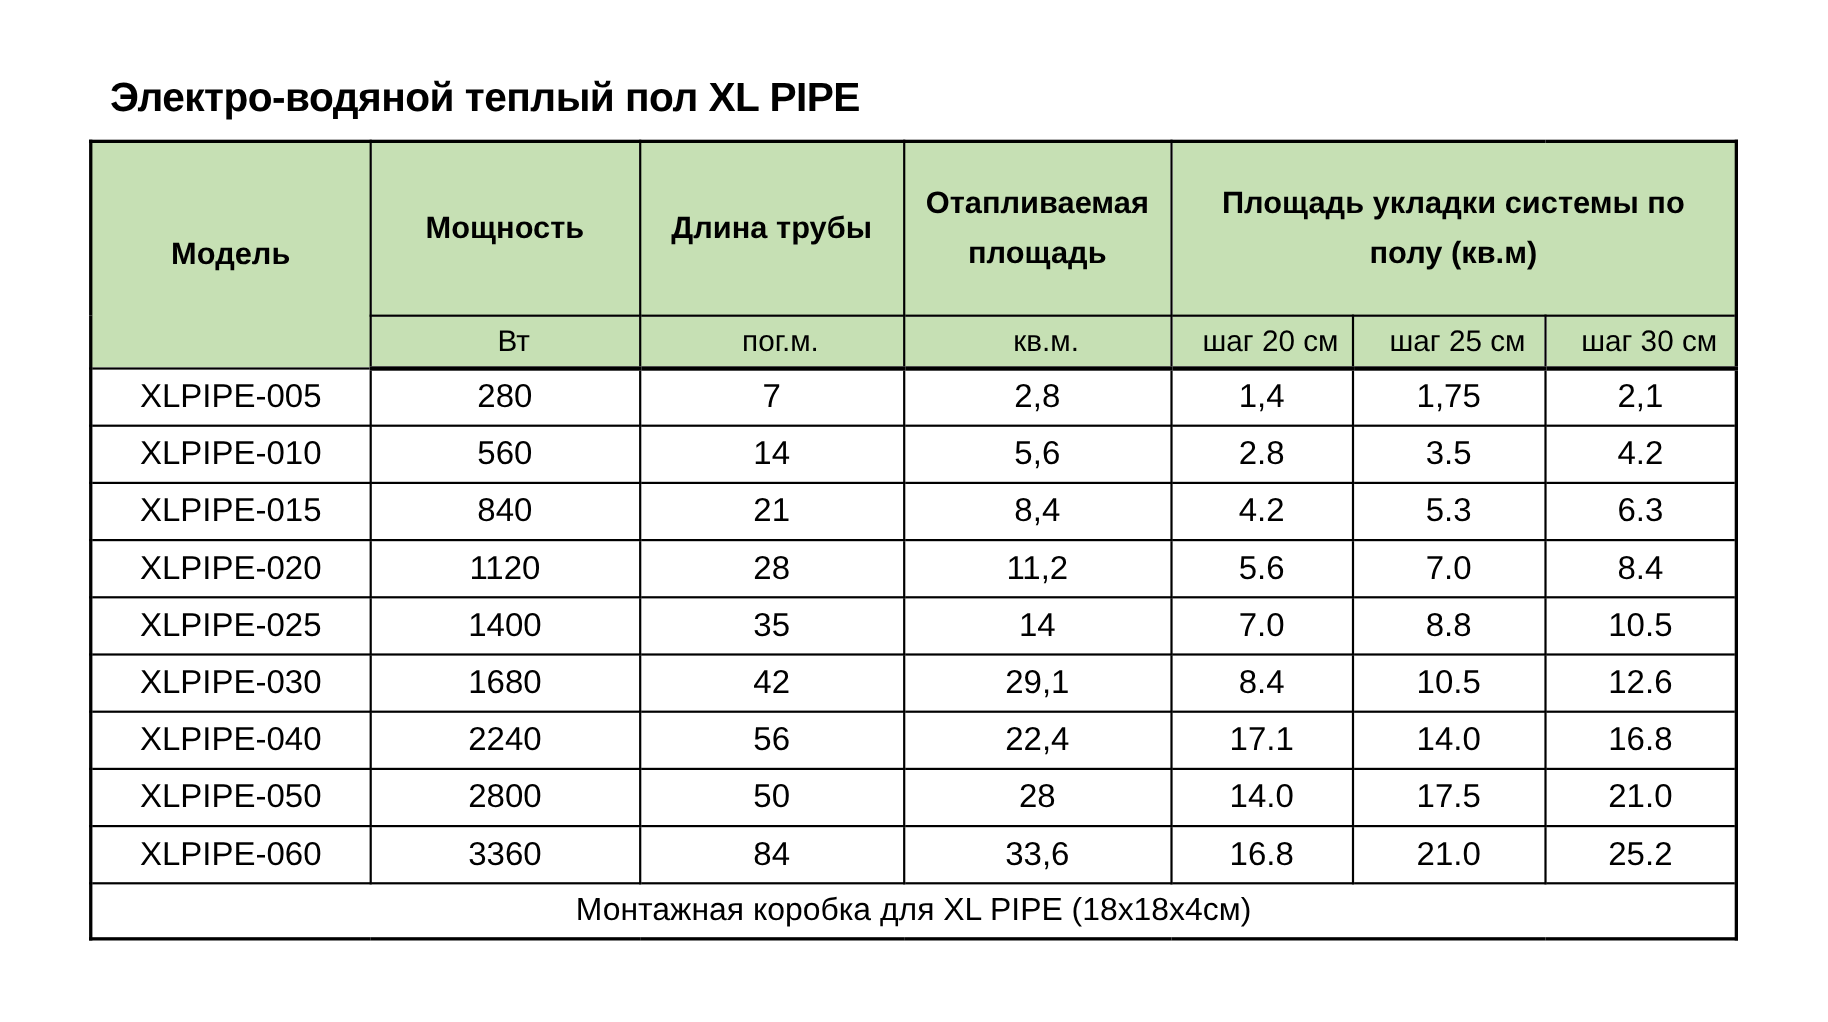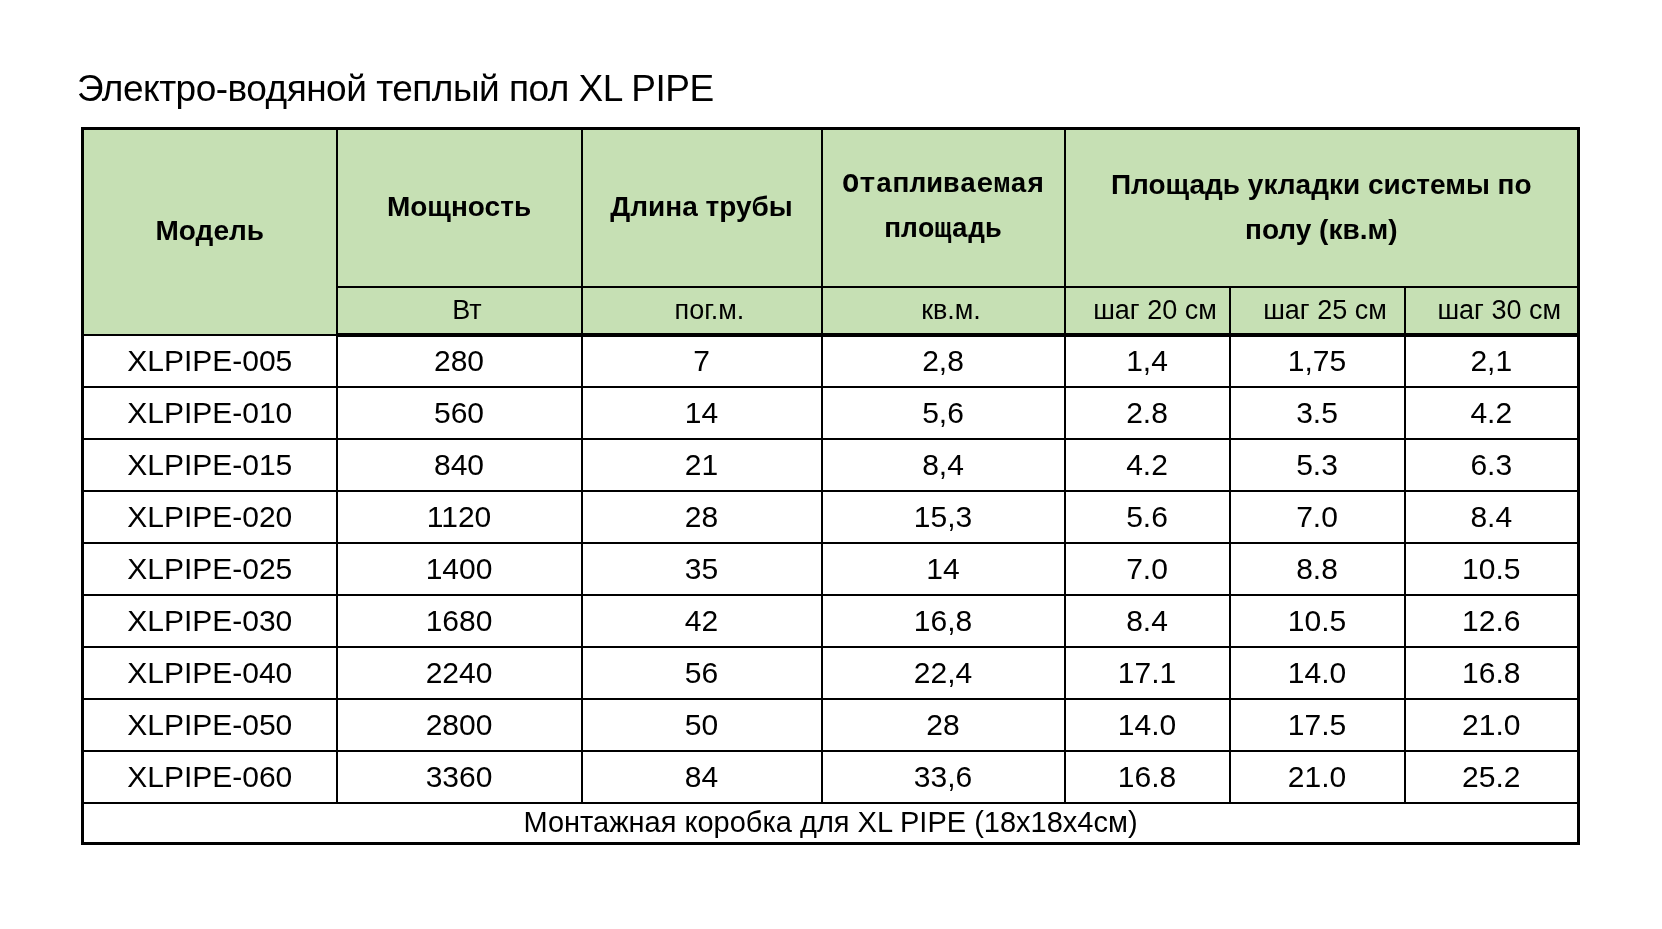--- a/index.html
+++ b/index.html
@@ -7,23 +7,23 @@
   .page {
     position:relative;
     width:1662px; height:929px;
     background:#ffffff;
     font-family:"Liberation Sans", sans-serif;
     color:#000000;
     overflow:hidden;
   }
   .title {
     position:absolute;
-    left:77px; top:68px;
+    left:100px; top:68px;
     font-size:37px;
-    font-weight:normal;
+    font-weight:bold;
     letter-spacing:-0.5px;
     color:#000000;
     white-space:nowrap;
   }
   table.spec-table {
     position:absolute;
     left:81px; top:127px;
     width:1496px;
     border-collapse:collapse;
     table-layout:fixed;
@@ -40,28 +40,28 @@
     font-size:28px;
     font-weight:bold;
     line-height:1.6;
   }
   .hdr-main { height:158px; }
   .hdr-units { height:48px; }
   .hdr-units th { font-size:27px; font-weight:normal;padding-left:16px; }
   .hdr-units th.step { font-weight:normal; }
   .hdr-units th { border-bottom:4px solid #000000; }
   .laying-wrap { max-width:440px; margin:16px auto; }
-  .heated-wrap { max-width:225px; margin:0 auto;font-family:Liberation Mono, monospace; }
+  .heated-wrap { max-width:225px; margin:0 auto; }
   tr.data-row { height:52px; }
   tr.data-row td {
     font-size:30px;
     font-weight:normal;
     background:#ffffff;
   }
-  tr.footer-row { height:41px; }
+  tr.footer-row { height:51px; }
   tr.footer-row td {
     font-size:29px;
     font-weight:normal;
     background:#ffffff;
   }
 </style>
 </head>
 <body>
 
 <div class="page">
@@ -124,39 +124,39 @@
         <td>21</td>
         <td>8,4</td>
         <td>4.2</td>
         <td>5.3</td>
         <td>6.3</td>
       </tr>
       <tr class="data-row">
         <td>XLPIPE-020</td>
         <td>1120</td>
         <td>28</td>
-        <td>15,3</td>
+        <td>11,2</td>
         <td>5.6</td>
         <td>7.0</td>
         <td>8.4</td>
       </tr>
       <tr class="data-row">
         <td>XLPIPE-025</td>
         <td>1400</td>
         <td>35</td>
         <td>14</td>
         <td>7.0</td>
         <td>8.8</td>
         <td>10.5</td>
       </tr>
       <tr class="data-row">
         <td>XLPIPE-030</td>
         <td>1680</td>
         <td>42</td>
-        <td>16,8</td>
+        <td>29,1</td>
         <td>8.4</td>
         <td>10.5</td>
         <td>12.6</td>
       </tr>
       <tr class="data-row">
         <td>XLPIPE-040</td>
         <td>2240</td>
         <td>56</td>
         <td>22,4</td>
         <td>17.1</td>

